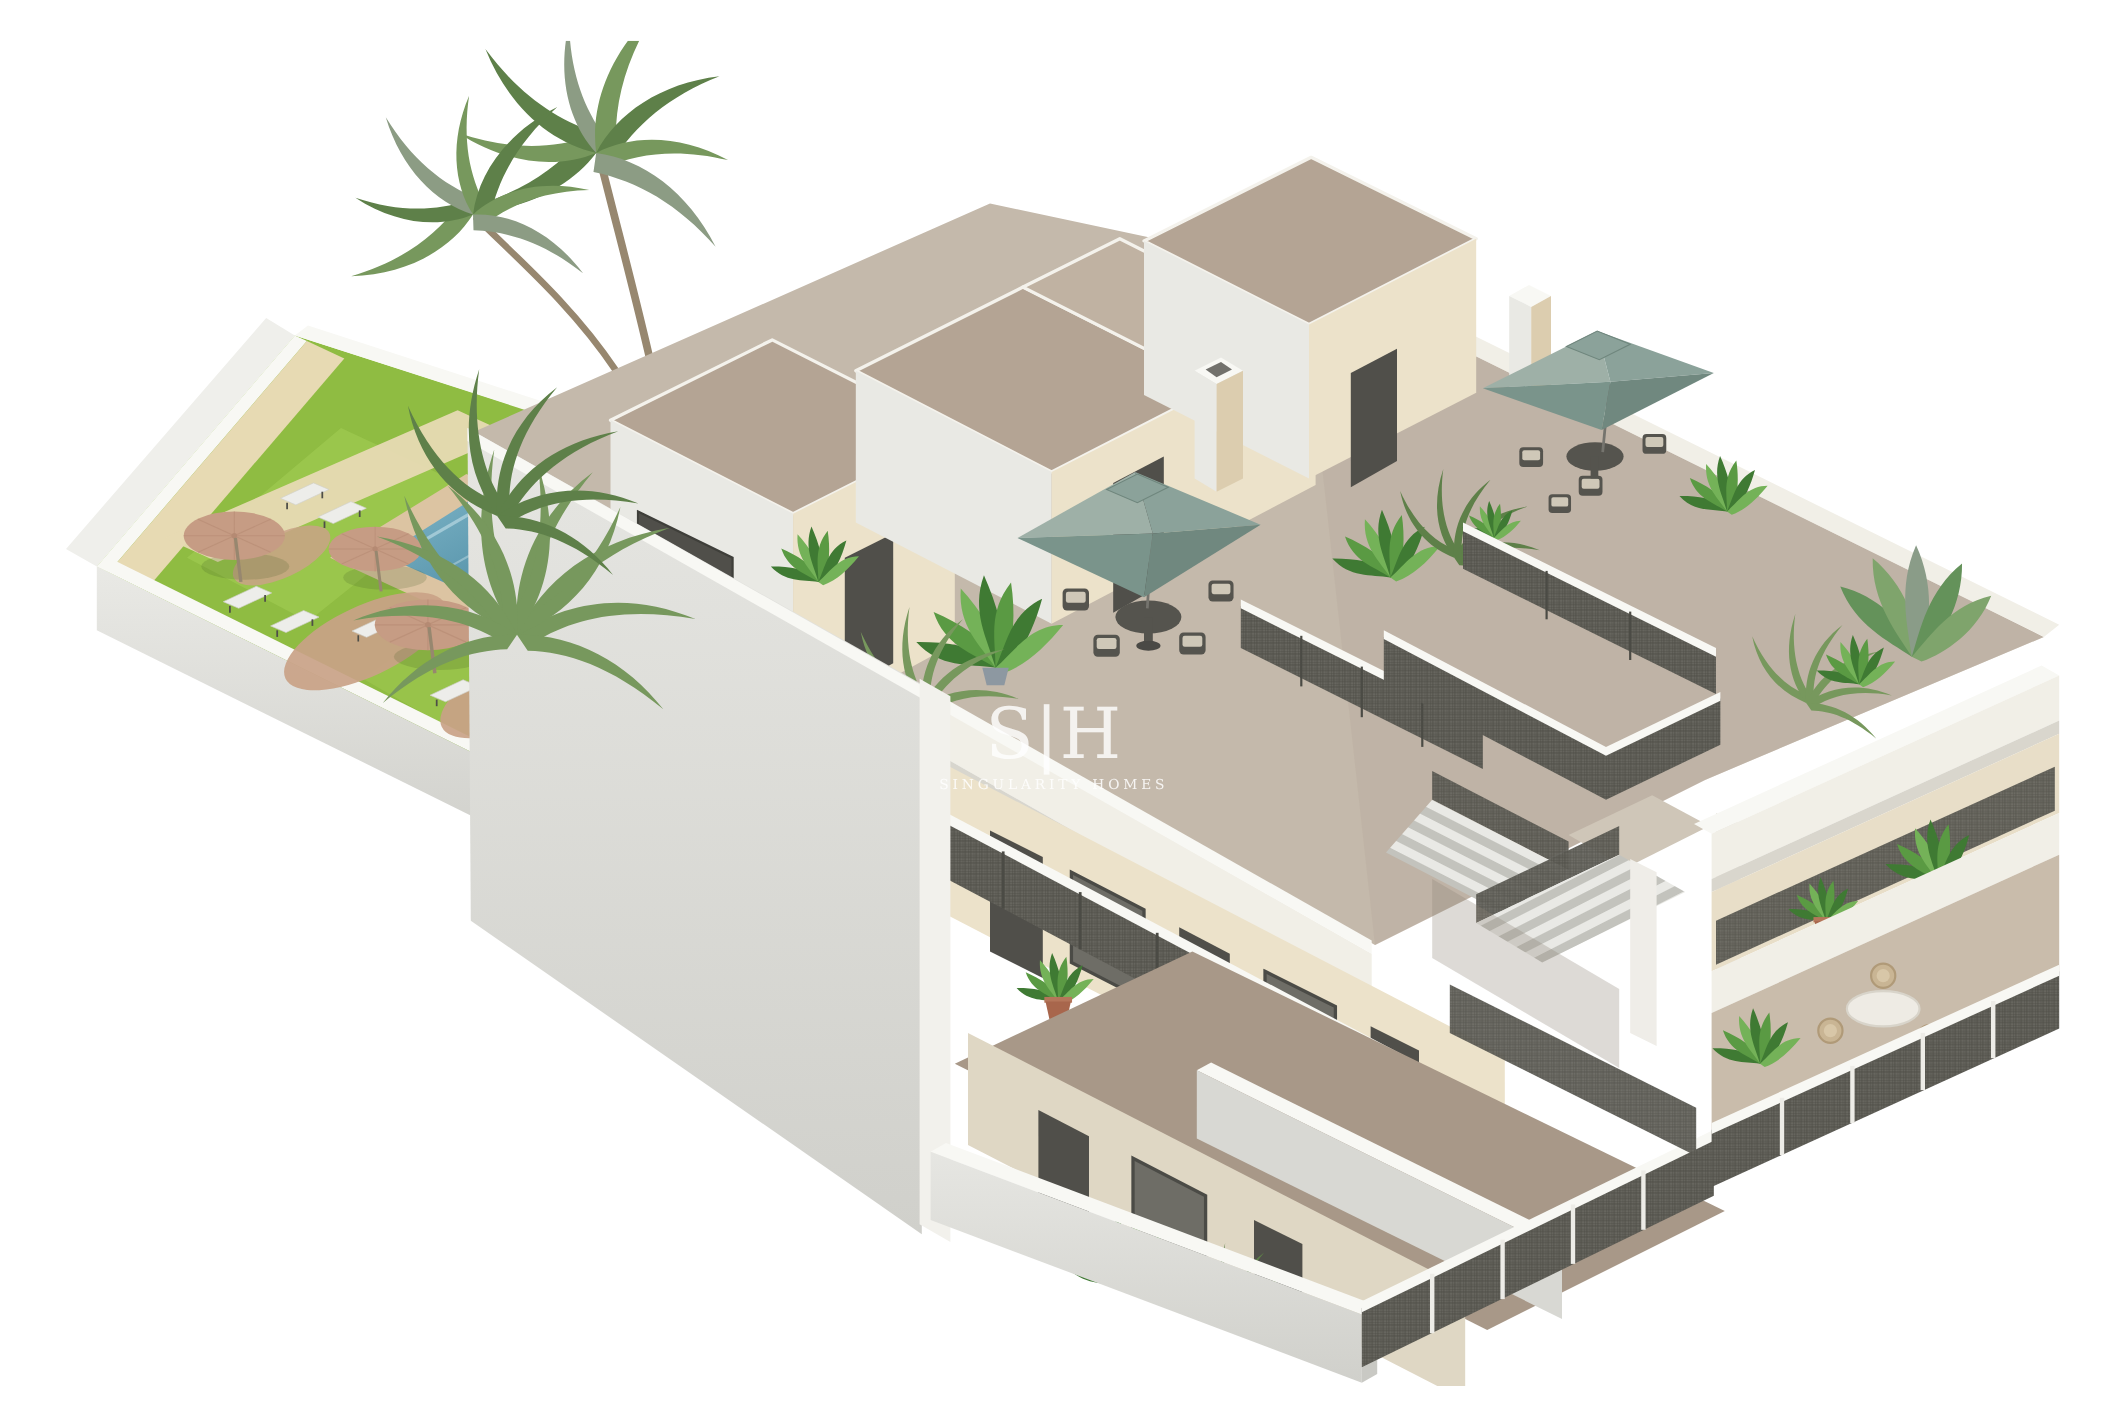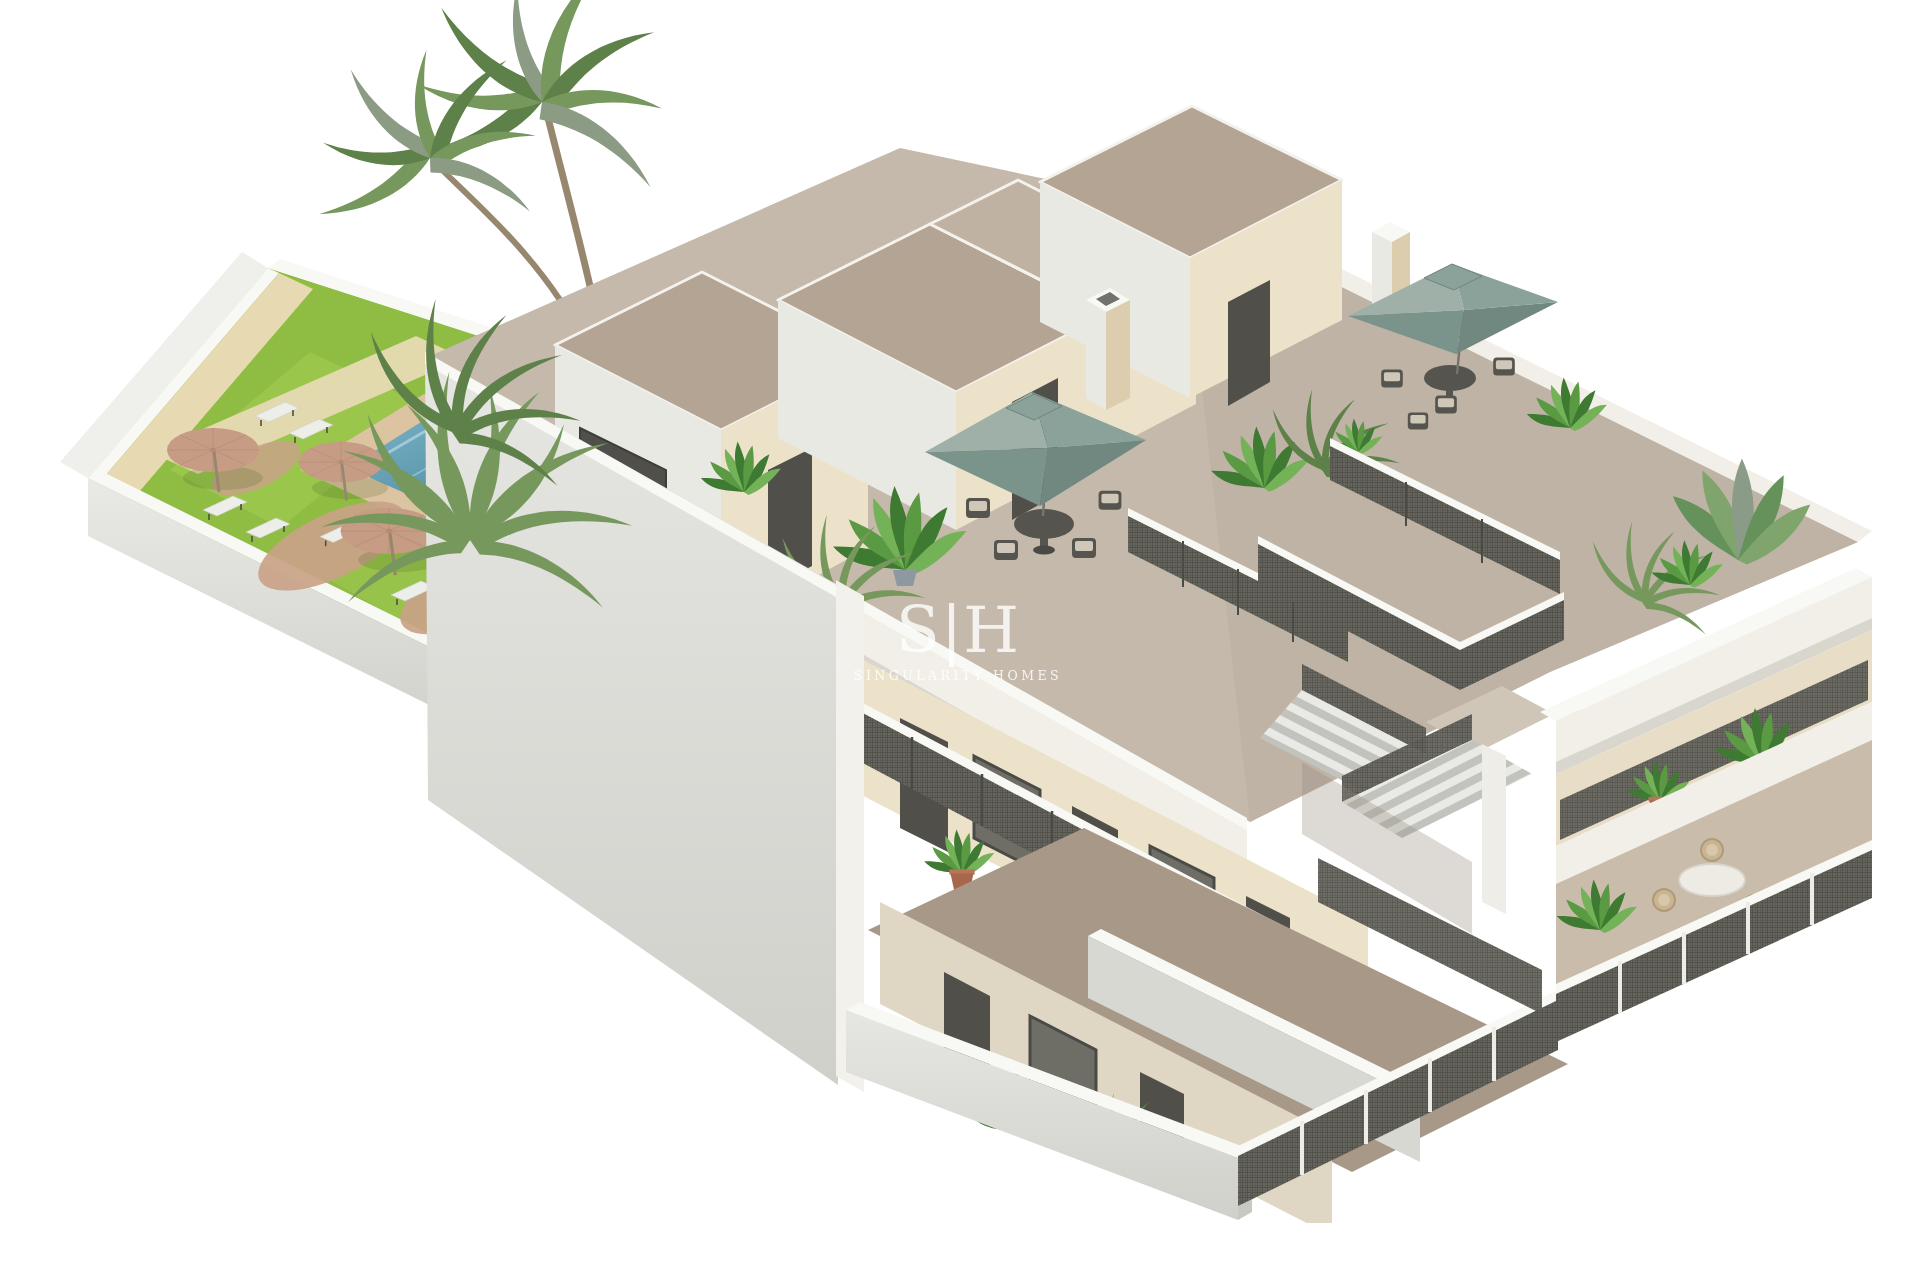--- a/index.html
+++ b/index.html
@@ -1,16 +1,16 @@
 <!DOCTYPE html>
 <html style="--bg: #FFFFFF; --watermark: #FFFFFF; --grass: #8FBC42; --grass-light: #A4CD55; --sand-path: #E7DAB3; --wall-face: #EFEFEB; --coping: #F8F8F4; --pool-deck: #DCC4A2; --pool-sand: #C9A287; --pool-deep: #3E7E98; --pool-light: #7FB6C8; --parasol-tan: #C69C84; --trunk: #97876F; --palm-green-1: #5E8049; --palm-green-2: #77985D; --palm-green-3: #8C9C84; --floor-roof: #C4B9AB; --floor-ground: #A89888; --roof-top: #B4A494; --parapet: #F1EFE7; --wall-lit: #E9E9E4; --wall-shade: #D6D6D1; --cream-lit: #ECE2CA; --cream-shade: #DCCDAF; --door-dark: #504F4A; --glass: #6E6D66; --mesh-base: #67665F; --mesh-line: #4E4E47; --rail-dark: #55544E; --sage: #8BA29A; --sage-light: #9EB0A7; --sage-dark: #7A948B; --sage-dark2: #70887F; --step-light: #E9E9E5; --step-dark: #C3C3BD; --lounger: #EDEDEA; --cushion: #CFC8B8; --pot-terra: #A8664C; --chair-tan: #C9B594; --plant-dark: #3F7A33; --plant-mid: #5A9A43; --plant-light: #74B258; --banana-1: #64925A; --banana-2: #7FA46C; --banana-3: #8A9C88;"><head>
 <meta charset="utf-8">
 <style>
   html,body{margin:0;padding:0;background:#fff;}
-  .stage{position:relative;width:1920px;height:1223px;background:var(--bg,#fff);overflow:hidden;font-family:"DejaVu Sans",sans-serif;}
+  .stage{position:relative;width:1920px;height:1223px;background:var(--bg,#fff);overflow:hidden;font-family:"DejaVu Sans",sans-serif;margin-top:37px;}
   svg{position:absolute;inset:0;display:block;}
   
   .c-grass{fill:var(--grass)} .c-grassl{fill:var(--grass-light)} .c-sand{fill:var(--sand-path)}
   .c-wallface{fill:var(--wall-face)} .c-coping{fill:var(--coping)}
   .c-deck{fill:var(--pool-deck)} .c-psand{fill:var(--pool-sand)}
   .c-tan{fill:var(--parasol-tan)}
   .c-floor{fill:var(--floor-roof)} .c-floorg{fill:var(--floor-ground)}
   .c-rooftop{fill:var(--roof-top)} .c-parapet{fill:var(--parapet)}
   .c-wlit{fill:var(--wall-lit)}
   .c-cream{fill:var(--cream-lit)} .c-creamsh{fill:var(--cream-shade)}

